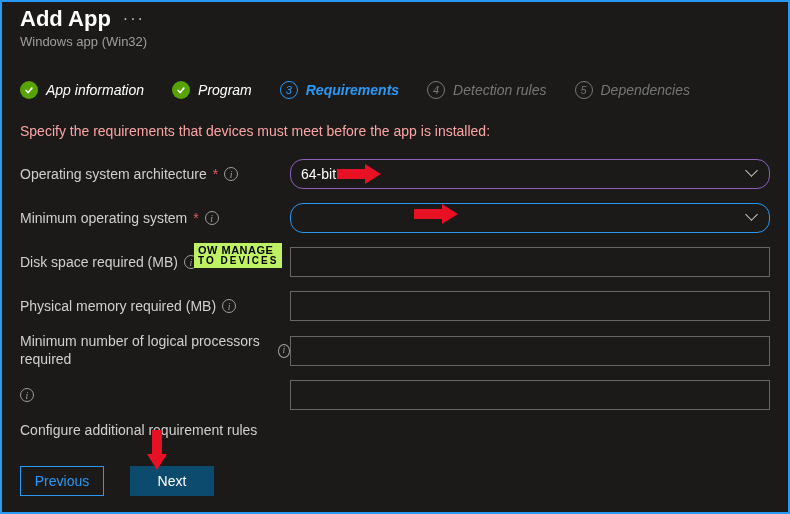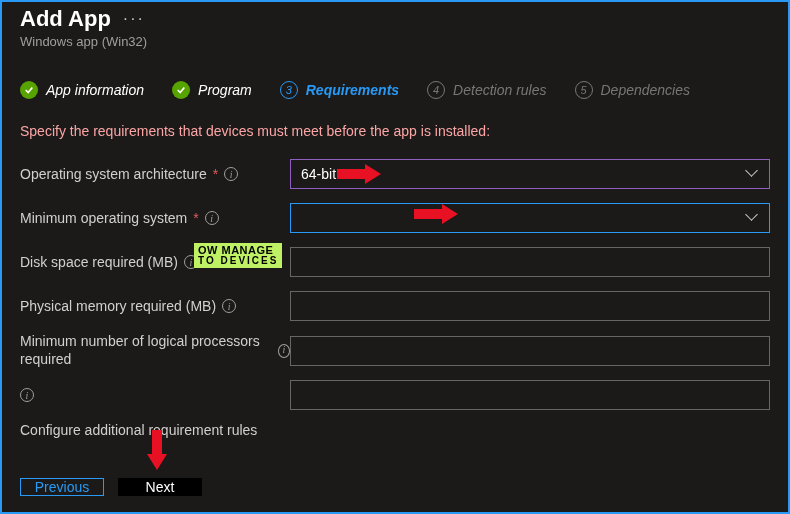--- a/index.html
+++ b/index.html
@@ -51,47 +51,47 @@
     display:inline-flex; align-items:center; justify-content:center;
     font-size:10px; font-style:italic; font-family:Georgia,serif; color:#a19f9d;
     cursor: default;
   }
   .fieldcol { flex:1; }
   .select, .textin {
     width:100%; height:30px; background:transparent; color:#fff;
     padding:0 30px 0 10px; font-size:14px; position:relative;
     display:flex; align-items:center;
   }
-  .select { cursor:pointer; }
+  .select { cursor:pointer;border-radius:13px; }
   .sel-arch { border:1px solid #8e5fbf; }
   .sel-os   { border:1.5px solid #2899f5; }
   .textin   { border:1px solid #666; }
   .chev {
     position:absolute; right:10px; top:50%; transform:translateY(-50%);
     width:12px; height:12px; pointer-events:none;
   }
   .chev::before {
     content:""; display:block; width:8px; height:8px;
     border-right:1.5px solid #ccc; border-bottom:1.5px solid #ccc;
     transform:rotate(45deg); margin-top:-2px;
   }
 
   .section { margin-top:10px; font-size:14px; color:#d2d0ce; }
 
   .footer {
     position:absolute; left:18px; bottom:16px;
     display:flex; gap:14px;
   }
   .btn {
-    min-width:84px; height:18px; font-size:14px;
+    min-width:84px; height:30px; font-size:14px;
     display:flex; align-items:center; justify-content:center;
     cursor:pointer; user-select:none;
   }
   .btn-prev { border:1px solid #2899f5; color:#2899f5; background:transparent; }
-  .btn-next { border:none; background:#000000; color:#fff; }
+  .btn-next { border:none; background:#0c4a6e; color:#fff;margin-left:12px; }
 
   
   .arrow-r {
     position:absolute; width:46px; height:20px; pointer-events:none;
   }
   .arrow-r::before{
     content:""; position:absolute; left:0; top:5px; width:28px; height:10px; background:#e81123;
   }
   .arrow-r::after{
     content:""; position:absolute; left:28px; top:0;

